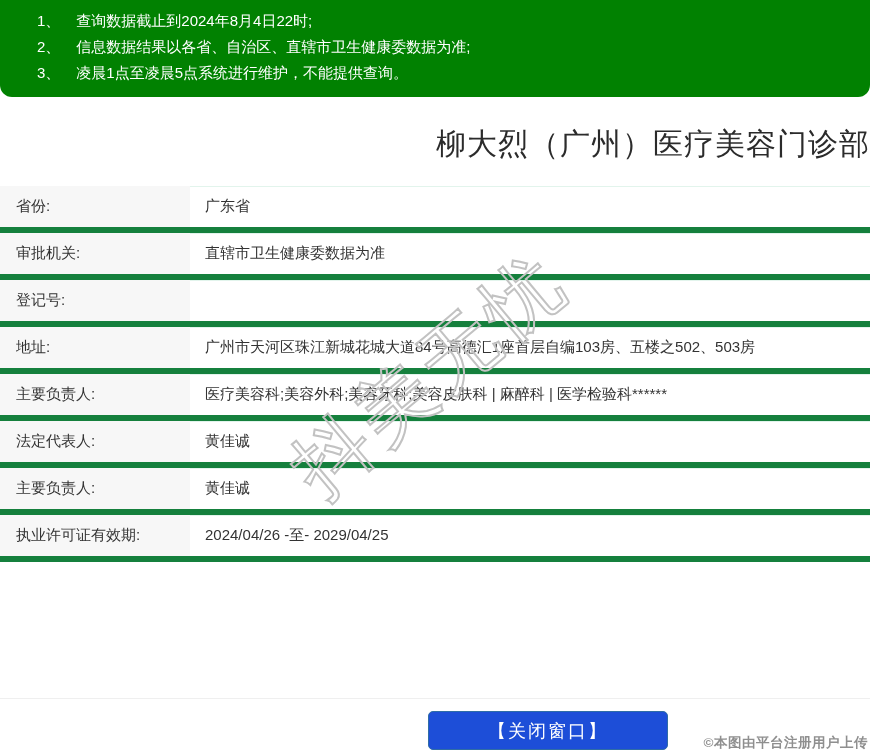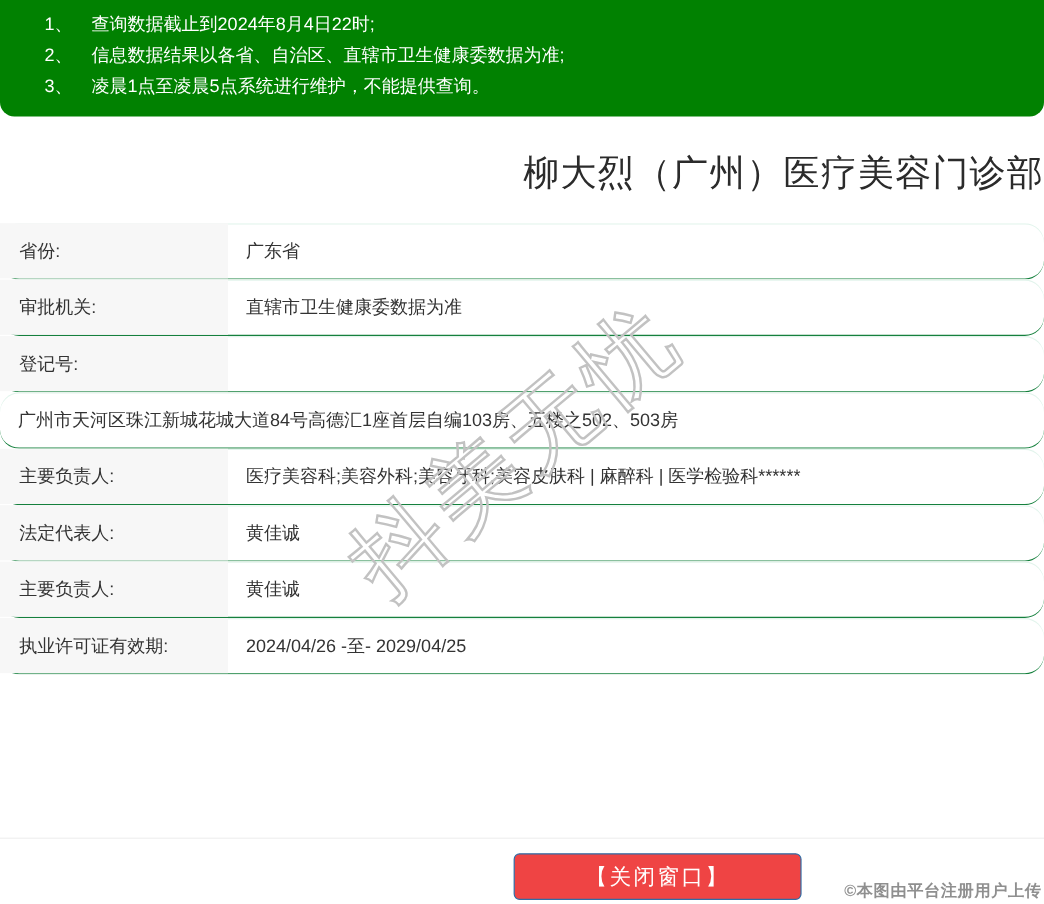--- a/index.html
+++ b/index.html
@@ -41,23 +41,22 @@
     letter-spacing:1px;
     color:#2b2b2b;
     z-index:1;
   }
 
   
   .info-table { position:absolute; top:186px; left:0; width:870px; z-index:1; }
   .row {
     display:flex;
     height:47px;
-    border-bottom:1px solid #15803d;
+    border-bottom:6px solid #15803d;
     box-shadow: inset 0 1px 0 #e2f4ec;
-    border-radius: 16px;
   }
   .cell { display:flex; align-items:center; font-size:15px; color:#333; }
   .cell.label {
     width:190px;
     background:#f7f7f7;
     padding-left:16px;
     flex:0 0 190px;
   }
   .cell.value { flex:1; padding-left:15px; white-space:nowrap; }
 
@@ -76,21 +75,21 @@
   }
 
   
   .footer-line {
     position:absolute; top:698px; left:0; width:870px;
     border-top:1px solid #efefef;
   }
   .close-btn {
     position:absolute; left:428px; top:711px;
     width:240px; height:39px;
-    background:#ef4444;
+    background:#1d4ed8;
     border:1px solid #2f6da6;
     border-radius:5px;
     color:#fff;
     font-size:18px;
     letter-spacing:2px;
     cursor:pointer;
     font-family:inherit;
     z-index:4;
   }
   .credit {
@@ -131,20 +130,21 @@
       <div class="cell value">广东省</div>
     </div>
     <div class="row">
       <div class="cell label">审批机关:</div>
       <div class="cell value">直辖市卫生健康委数据为准</div>
     </div>
     <div class="row">
       <div class="cell label">登记号:</div>
     </div>
     <div class="row">
+      <div class="cell label">地址:</div>
       <div class="cell value">广州市天河区珠江新城花城大道84号高德汇1座首层自编103房、五楼之502、503房</div>
     </div>
     <div class="row">
       <div class="cell label">主要负责人:</div>
       <div class="cell value">医疗美容科;美容外科;美容牙科;美容皮肤科 | 麻醉科 | 医学检验科******</div>
     </div>
     <div class="row">
       <div class="cell label">法定代表人:</div>
       <div class="cell value">黄佳诚</div>
     </div>

